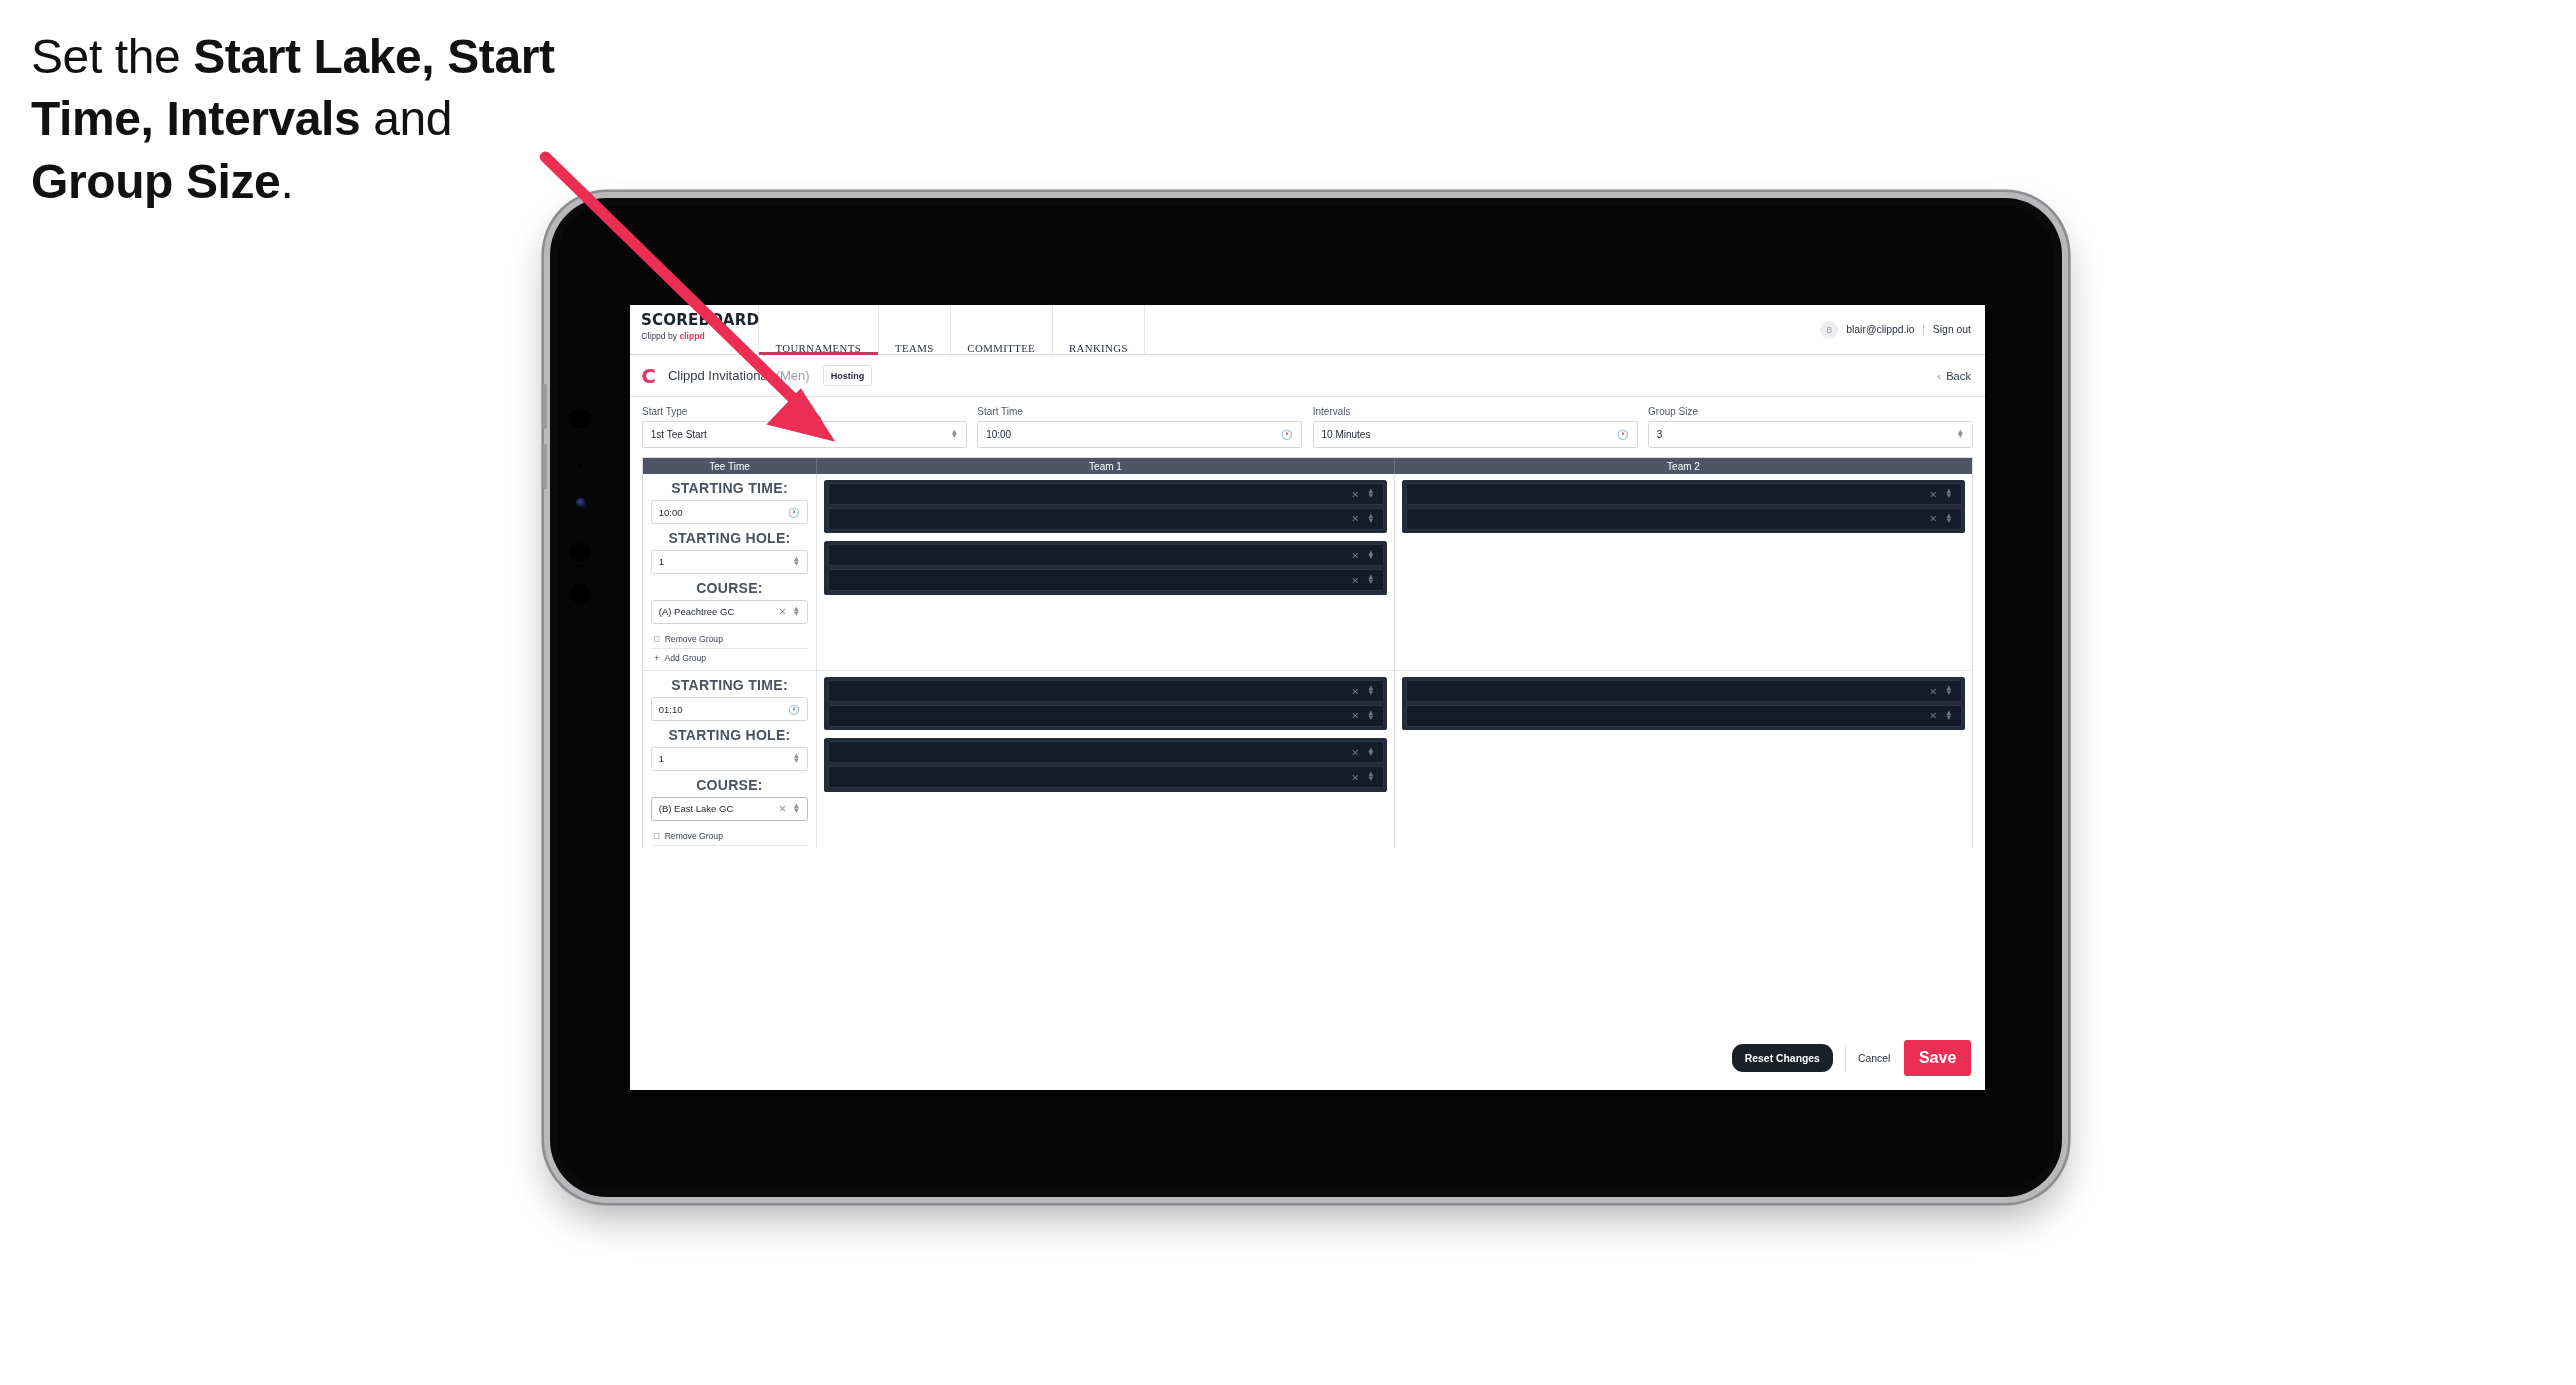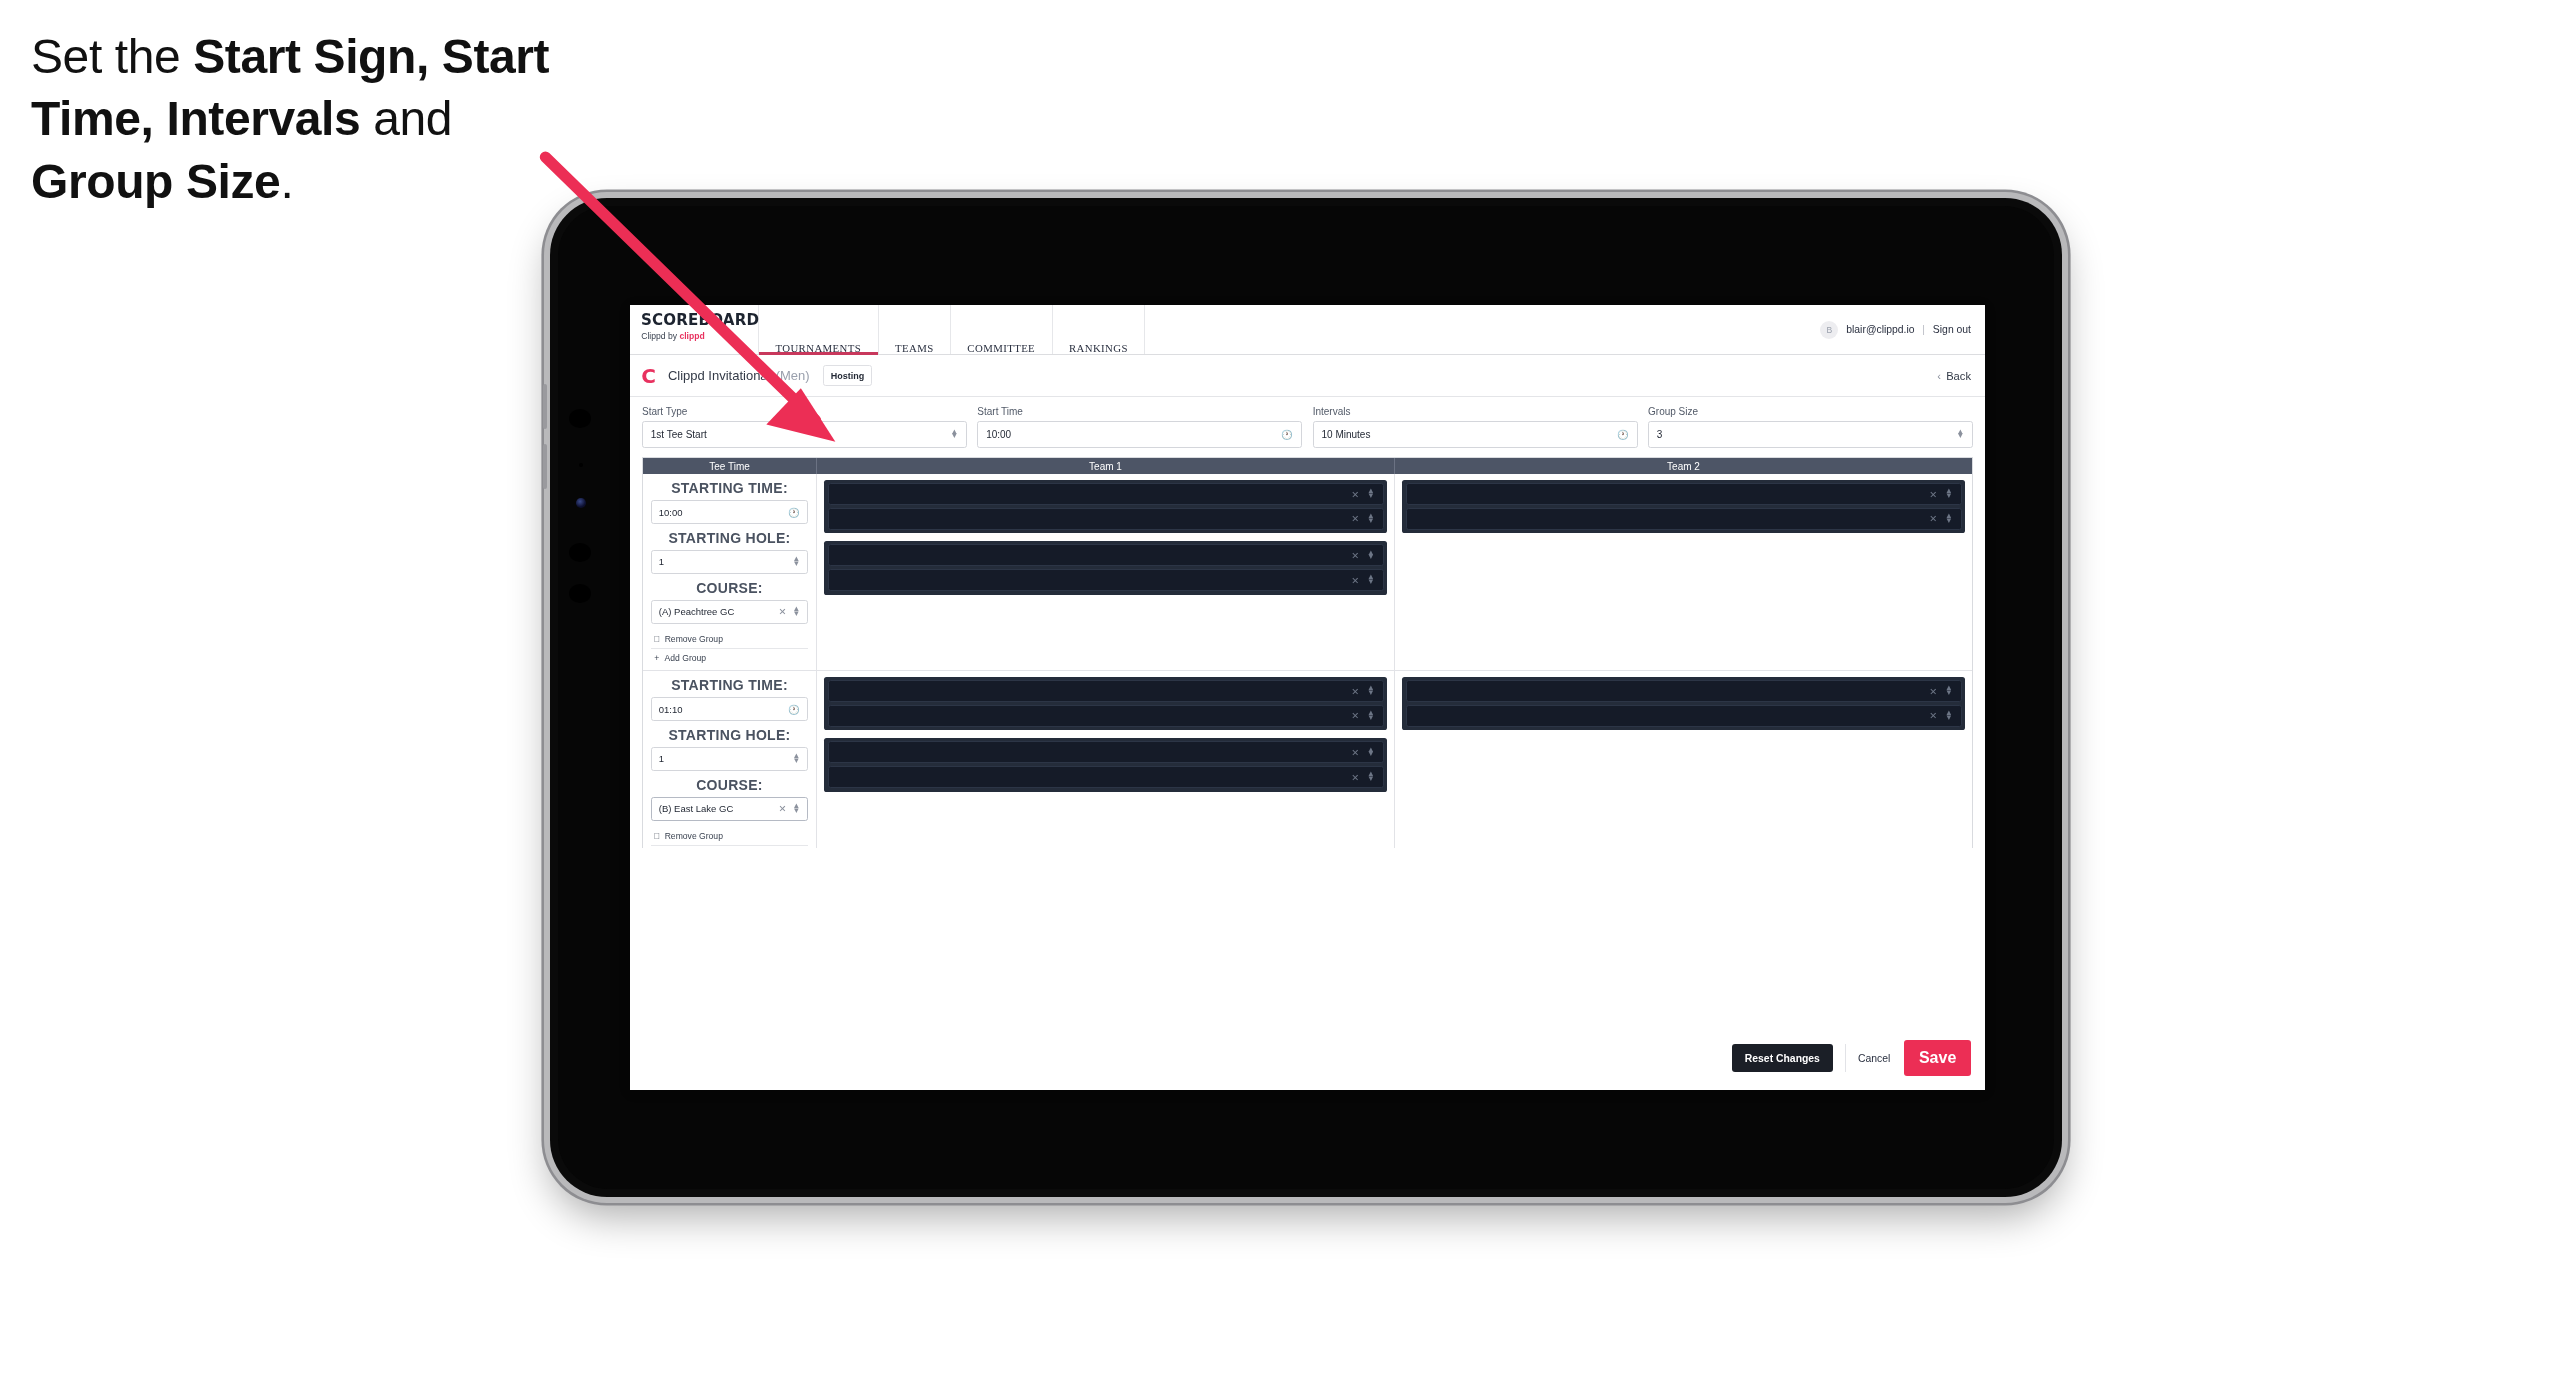--- a/index.html
+++ b/index.html
@@ -252,40 +252,40 @@
     position: absolute; left: 0; right: 0; bottom: 0;
     height: 64px;
     background: #fff;
     display: flex; align-items: center; justify-content: flex-end;
     gap: 0; padding-right: 14px;
     box-sizing: border-box;
   }
   #btn-reset {
     background: #1b1f27; color: #fff;
     font-size: 10.4px; font-weight: 700;
-    padding: 8.6px 13px; border-radius: 3px;
+    padding: 8.6px 13px; border-radius: 11px;
     margin-right: 12px; cursor: pointer;
   }
   #btn-cancel {
     font-size: 10.4px; color: #2a3040;
     padding: 8.6px 12px; cursor: pointer;
     border-left: 0.9px solid #e2e3e7;
   }
   #btn-save {
     background: #ec2e55; color: #fff;
     font-size: 16px; font-weight: 700;
     padding: 8.6px 14.7px; border-radius: 3px;
     margin-left: 2px; cursor: pointer;
   }
 </style>
 </head>
 <body>
 
 <div id="caption">
-  <span>Set the </span><b>Start Sign,</b>
+  <span>Set the </span><b>Start Lake,</b>
   <b>Start Time,</b>
   <b>Intervals</b><span> and</span>
   <b>Group Size</b><span>.</span>
 </div>
 
 <div id="device">
   <div id="device-inner"></div>
   <div class="bezel-dot" style="left:19px;top:211px;width:22.4px;height:19px;"></div>
   <div class="bezel-dot" style="left:28.5px;top:265px;width:4.3px;height:4.3px;"></div>
   <div class="bezel-cam" style="left:26px;top:300px;"></div>

